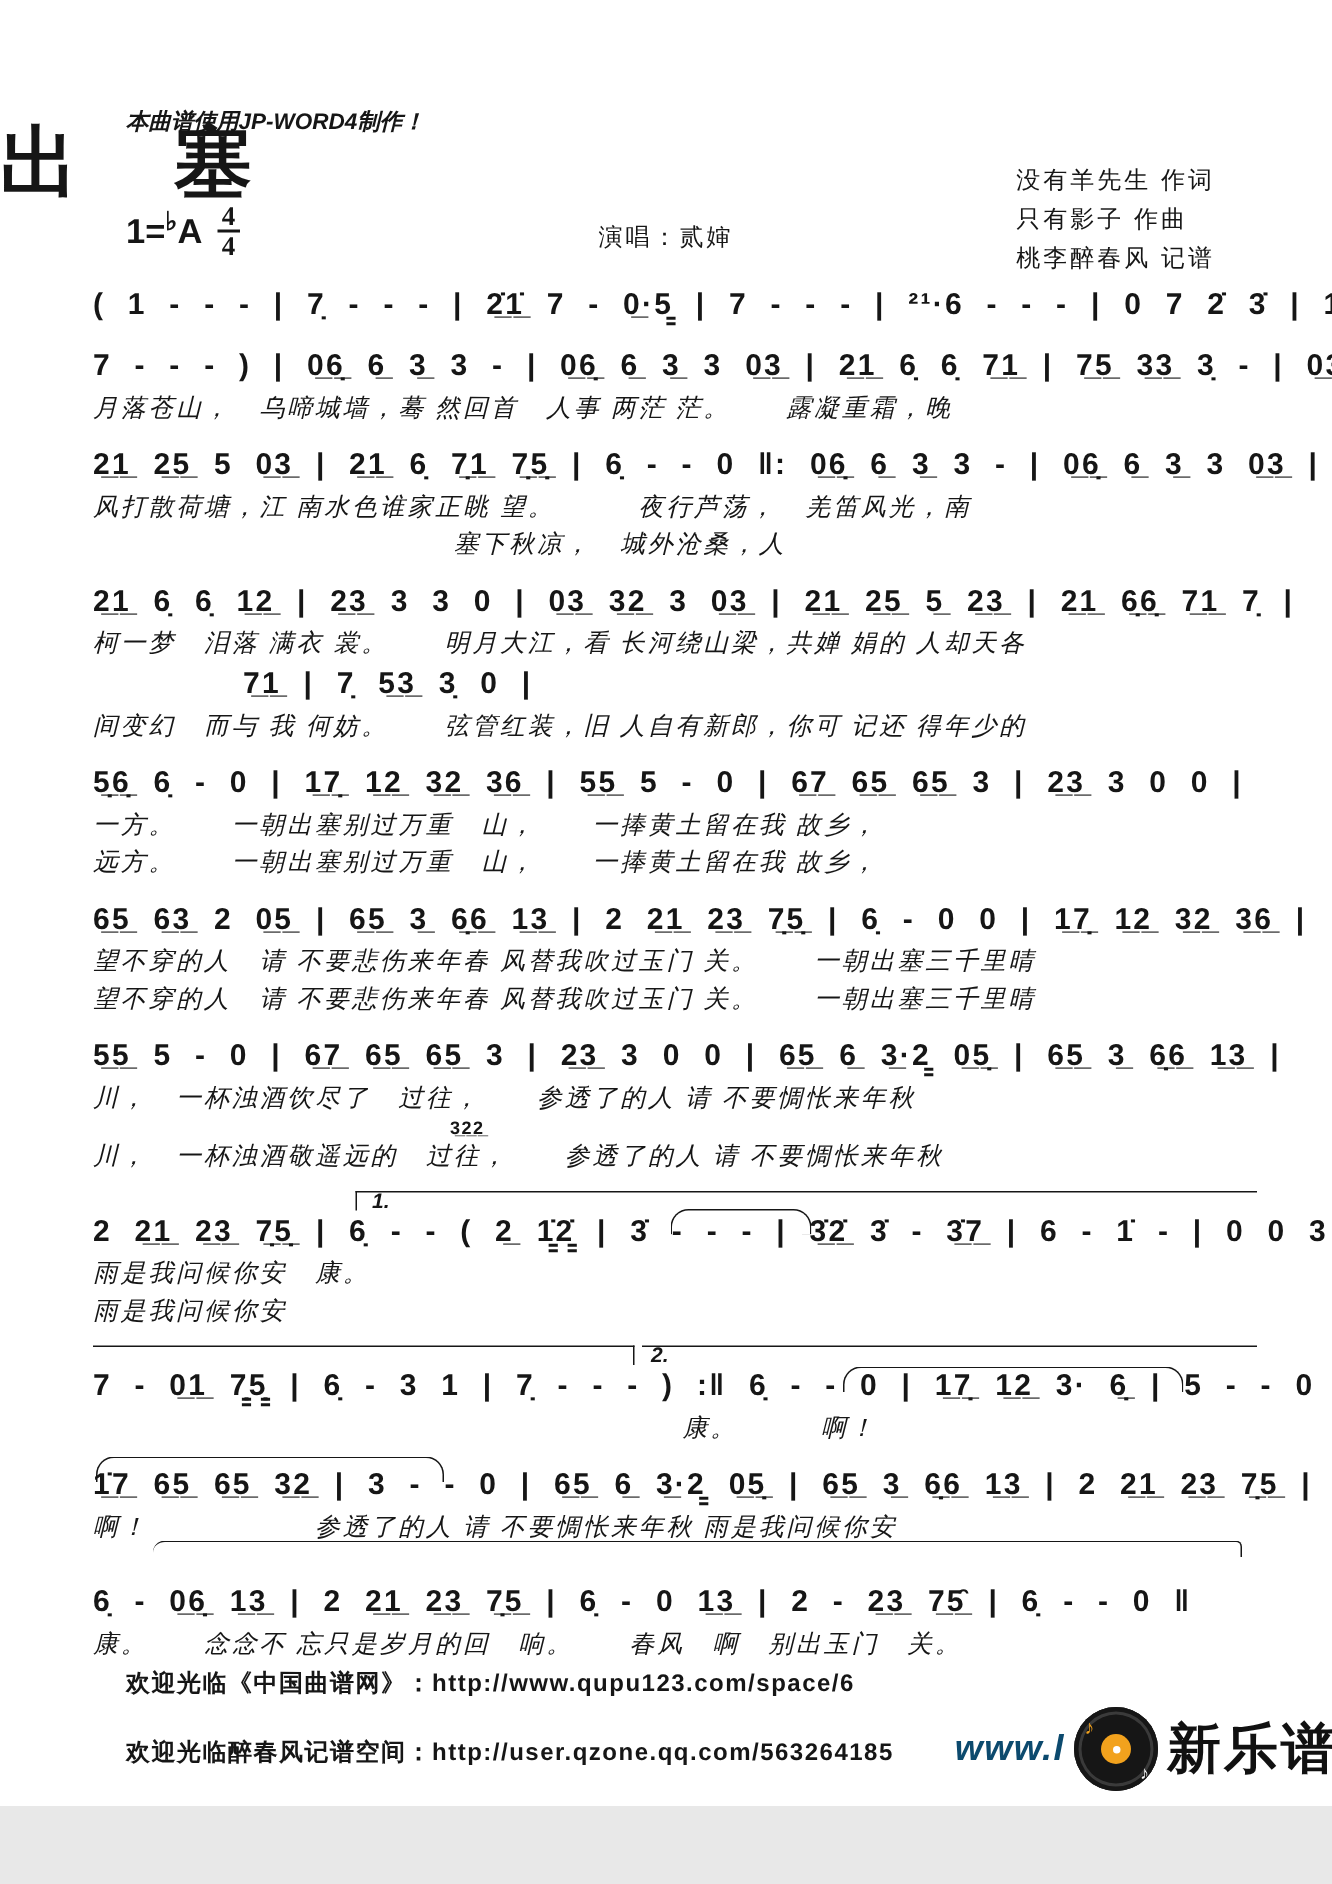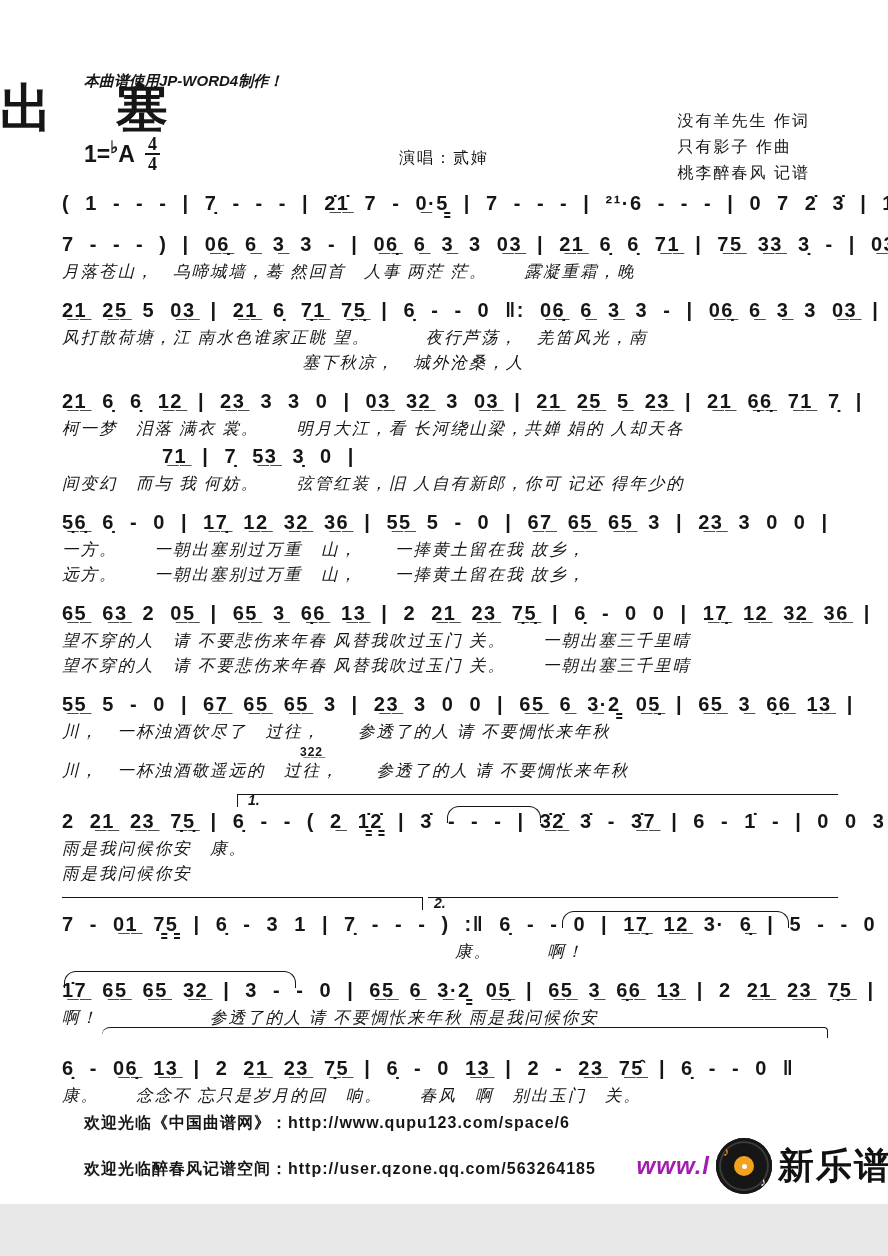--- a/index.html
+++ b/index.html
@@ -35,21 +35,21 @@
   .slur{position:absolute;height:16px;border-top:1.8px solid #161616;
         border-radius:12px 12px 0 0;border-left:1.8px solid #161616;border-right:1.8px solid #161616;
         border-bottom:none;}
   .longtie{position:absolute;height:10px;border-top:1.6px solid #161616;border-right:1.6px solid #161616;
            border-radius:8px 4px 0 0;}
   .grace{position:absolute;font-weight:bold;font-size:12px;letter-spacing:1px;}
 
   .sitelinks{position:absolute;left:84px;top:1100px;font-size:16px;letter-spacing:1px;line-height:46px;
              font-weight:bold;}
   .logo{position:absolute;right:-4px;bottom:10px;display:flex;align-items:center;}
-  .logo .partial-url{color:#a21caf;font-style:italic;font-weight:bold;font-size:24px;letter-spacing:1px;margin-right:6px;text-align:center;}
+  .logo .partial-url{color:#0c4a6e;font-style:italic;font-weight:bold;font-size:24px;letter-spacing:1px;margin-right:6px;text-align:center;}
   .vinyl{position:relative;width:56px;height:56px;border-radius:50%;background:#161616;
          box-shadow:inset 0 0 0 3px #161616, inset 0 0 0 5px #3a3a3a;flex:0 0 auto;}
   .vinyl .center{position:absolute;left:50%;top:50%;width:20px;height:20px;margin:-10px 0 0 -10px;
                  background:#f2a21d;border-radius:50%;}
   .vinyl .hole{position:absolute;left:50%;top:50%;width:5px;height:5px;margin:-2.5px 0 0 -2.5px;
                background:#fff;border-radius:50%;}
   .vinyl .note-a{position:absolute;left:7px;top:6px;color:#f2a21d;font-size:13px;}
   .vinyl .note-b{position:absolute;right:6px;bottom:5px;color:#f7f7f7;font-size:12px;}
   .logo .brand{font-size:36px;font-weight:bold;letter-spacing:2px;color:#111;margin-left:6px;
                font-family:"Liberation Sans",sans-serif;}

